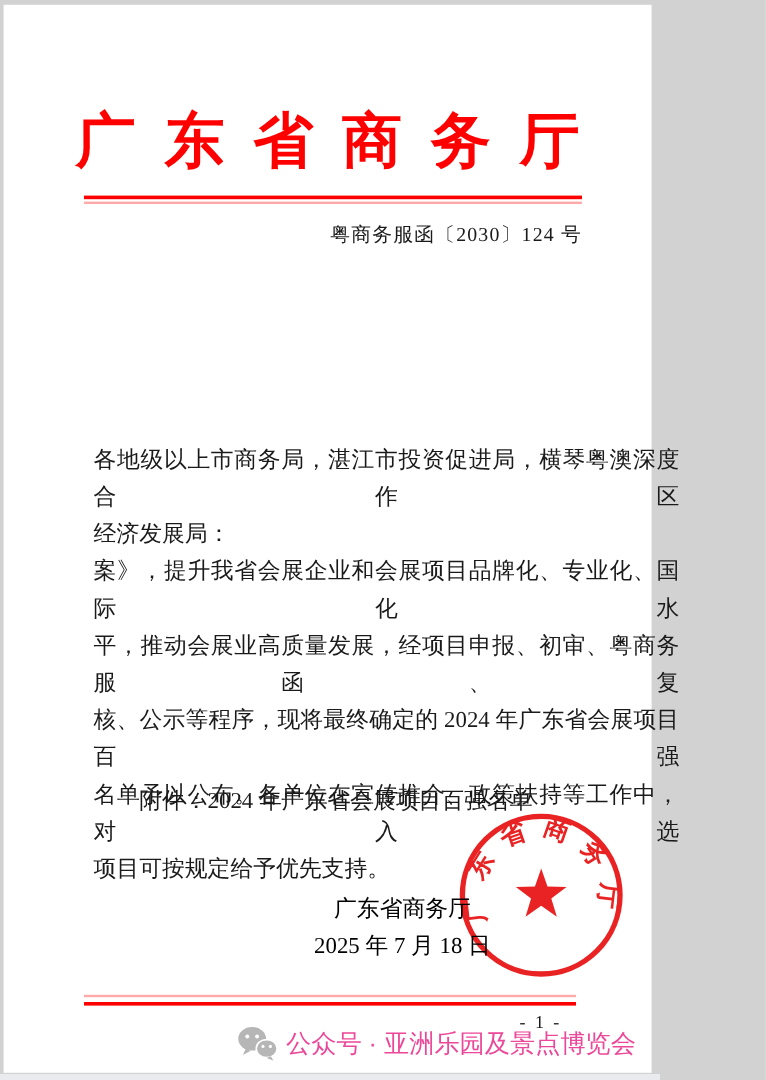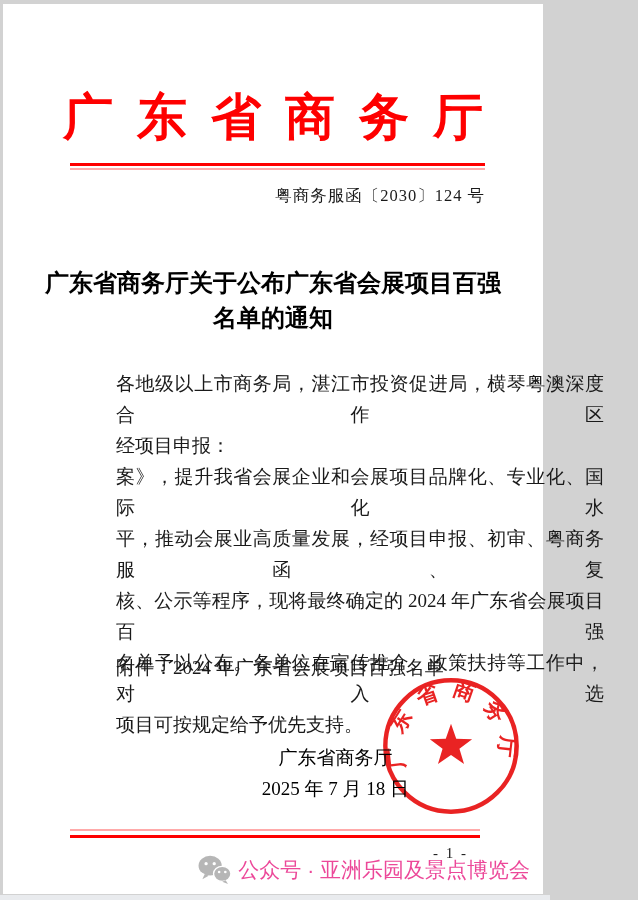--- a/index.html
+++ b/index.html
@@ -54,21 +54,20 @@
     font-weight: bold;
     line-height: 35px;
     color: #000;
   }
   
   .body-text {
     position: absolute;
     top: 364px; left: 75px; width: 488px;
     font-size: 19px;
     line-height: 31px;
-    margin-left: 38px;
   }
   .body-line { text-align: justify; text-align-last: justify; }
   .body-line.last { text-align-last: left; }
   .body-line.indent { text-indent: 2em; }
   .attachment {
     position: absolute;
     top: 648px; left: 75px; width: 488px;
     font-size: 19px;
     line-height: 31px;
     text-indent: 2em;
@@ -121,28 +120,24 @@
 
     <div class="agency-title">广东省商务厅</div>
 
     <div class="rule-top">
       <div class="thick"></div>
       <div class="thin"></div>
     </div>
 
     <div class="doc-number">粤商务服函〔2030〕124 号</div>
 
-    <div class="doc-title">
-      <div>广东省商务厅关于公布广东省会展项目百强</div>
-      <div>名单的通知</div>
-    </div>
 
     <div class="body-text">
         <div class="body-line">各地级以上市商务局，湛江市投资促进局，横琴粤澳深度合作区</div>
-        <div class="body-line last">经项目申报：</div>
+        <div class="body-line last">经济发展局：</div>
         <div class="body-line">案》，提升我省会展企业和会展项目品牌化、专业化、国际化水</div>
         <div class="body-line">平，推动会展业高质量发展，经项目申报、初审、粤商务服函、复</div>
         <div class="body-line">核、公示等程序，现将最终确定的 2024 年广东省会展项目百强</div>
         <div class="body-line">名单予以公布。各单位在宣传推介、政策扶持等工作中，对入选</div>
         <div class="body-line last">项目可按规定给予优先支持。</div>
       </div>
 
     <div class="attachment">附件：2024 年广东省会展项目百强名单</div>
 
     <div class="signature">

